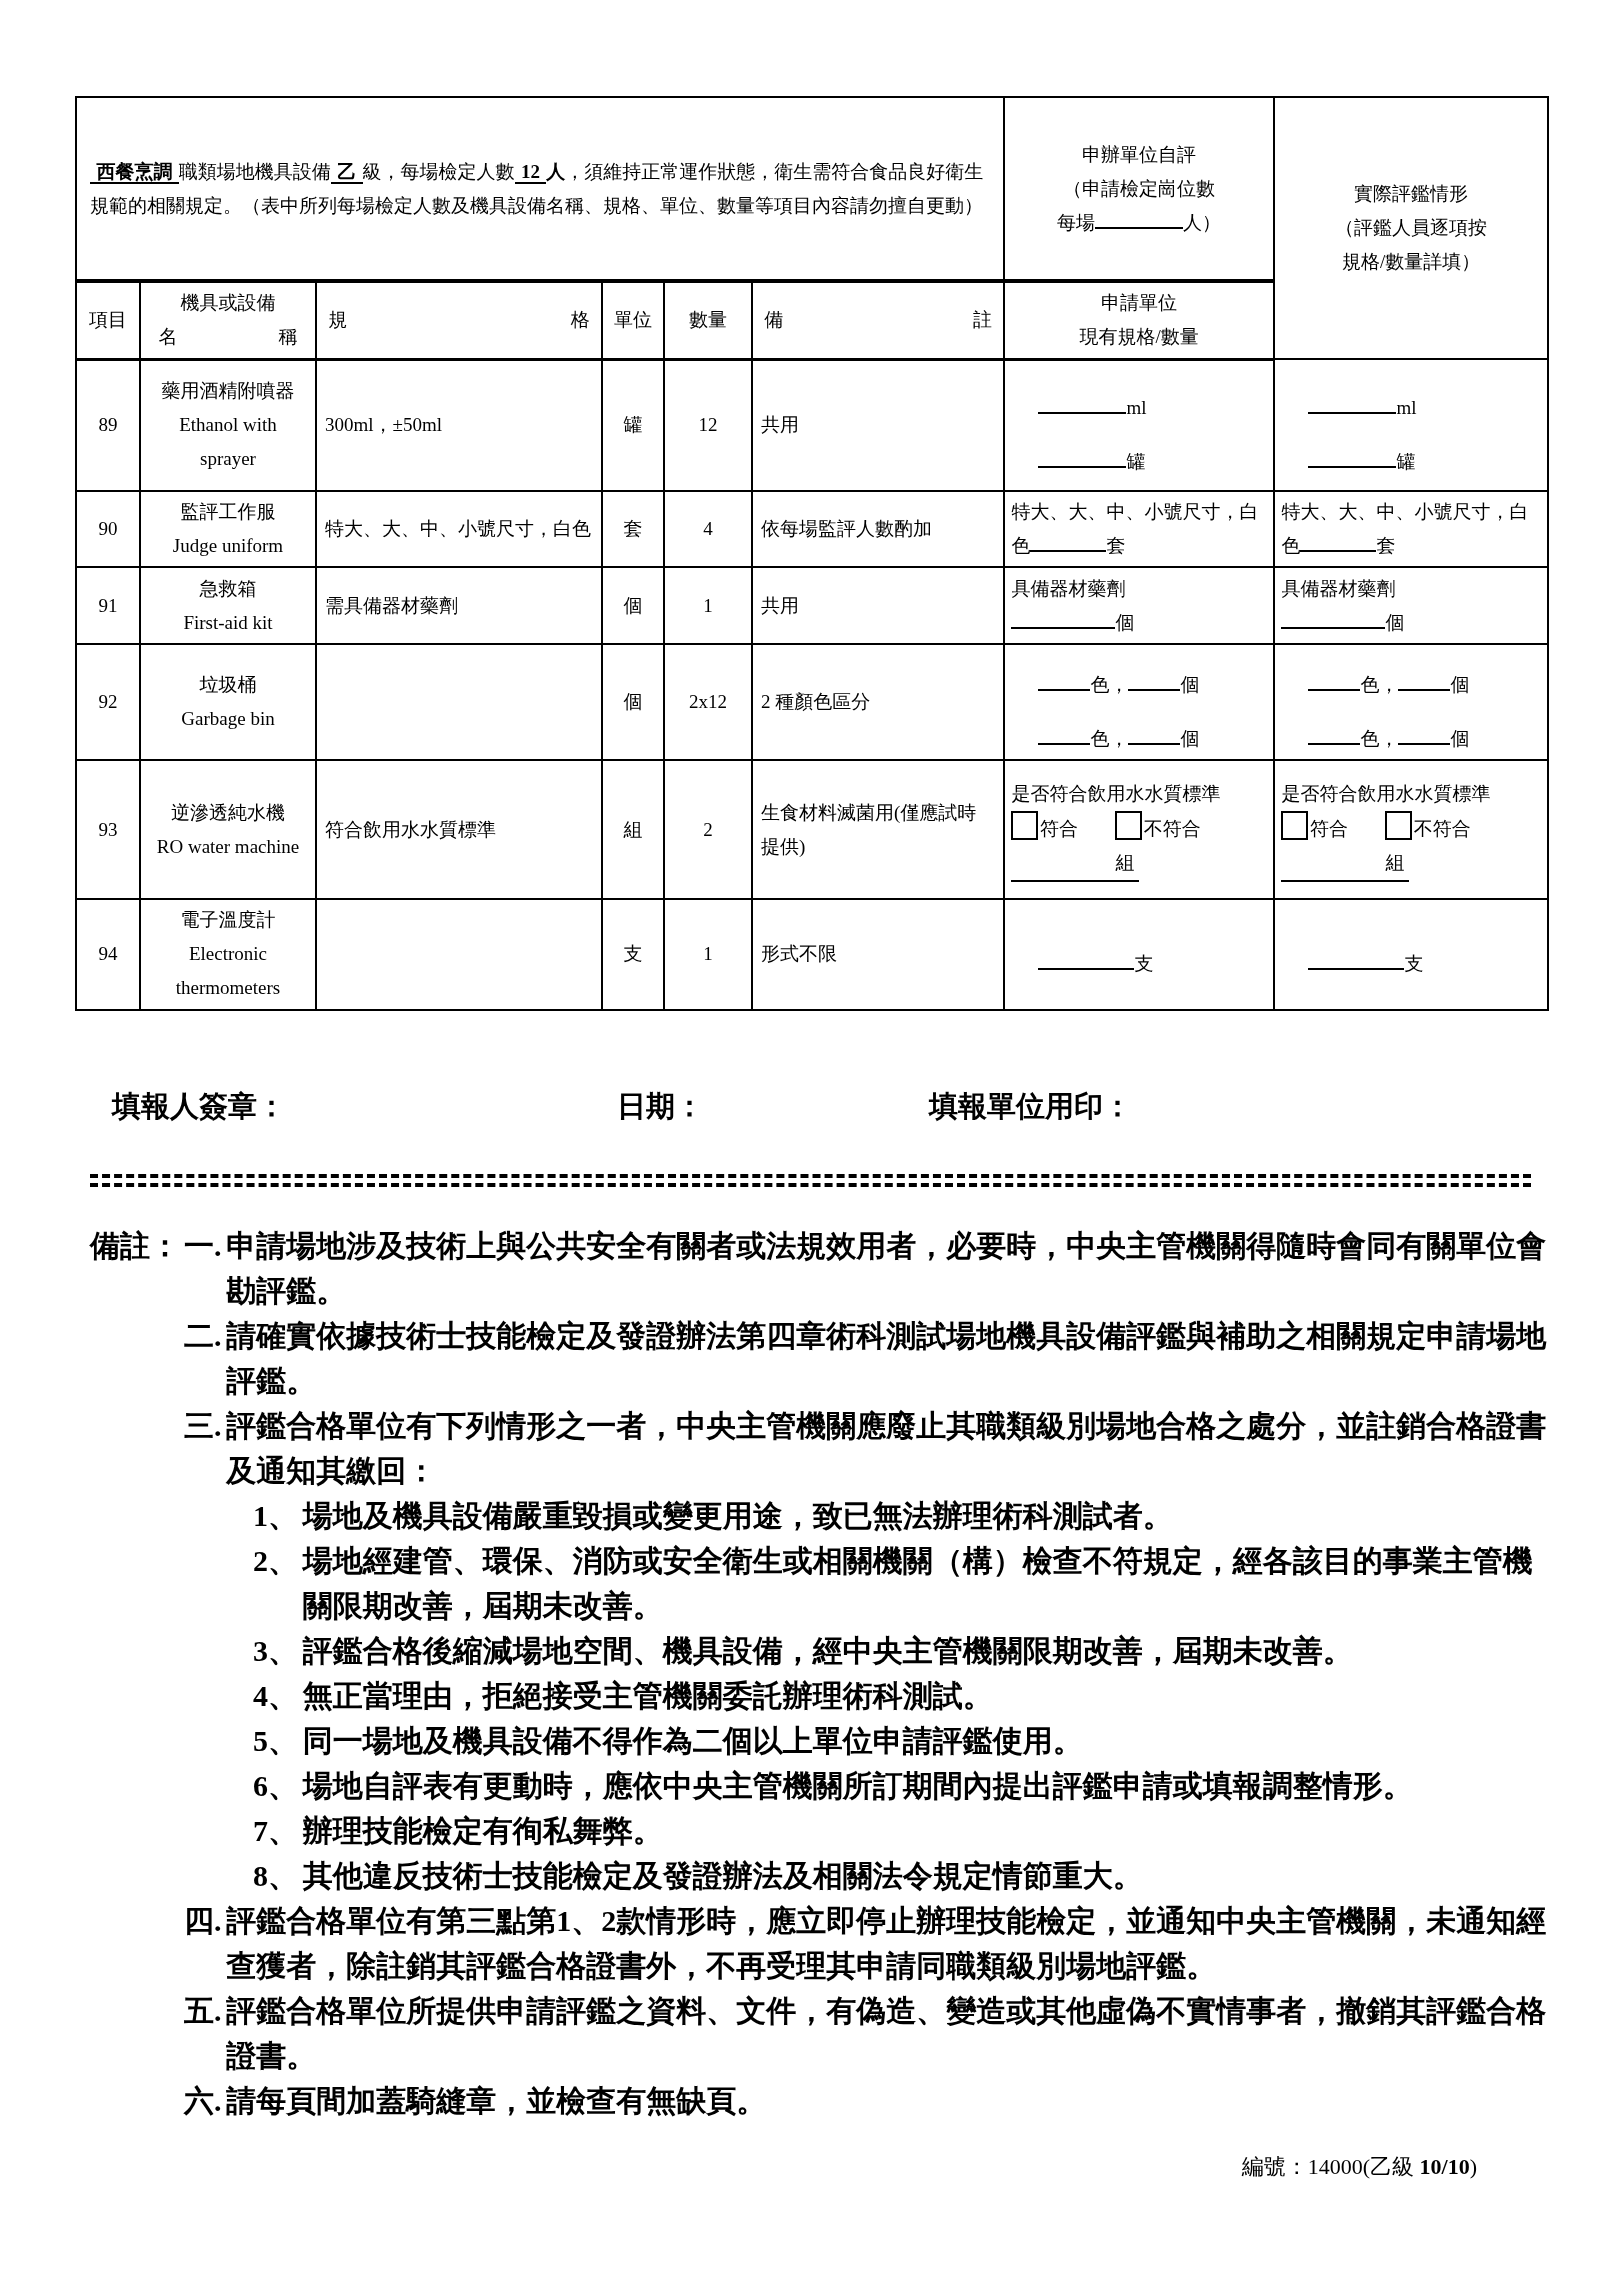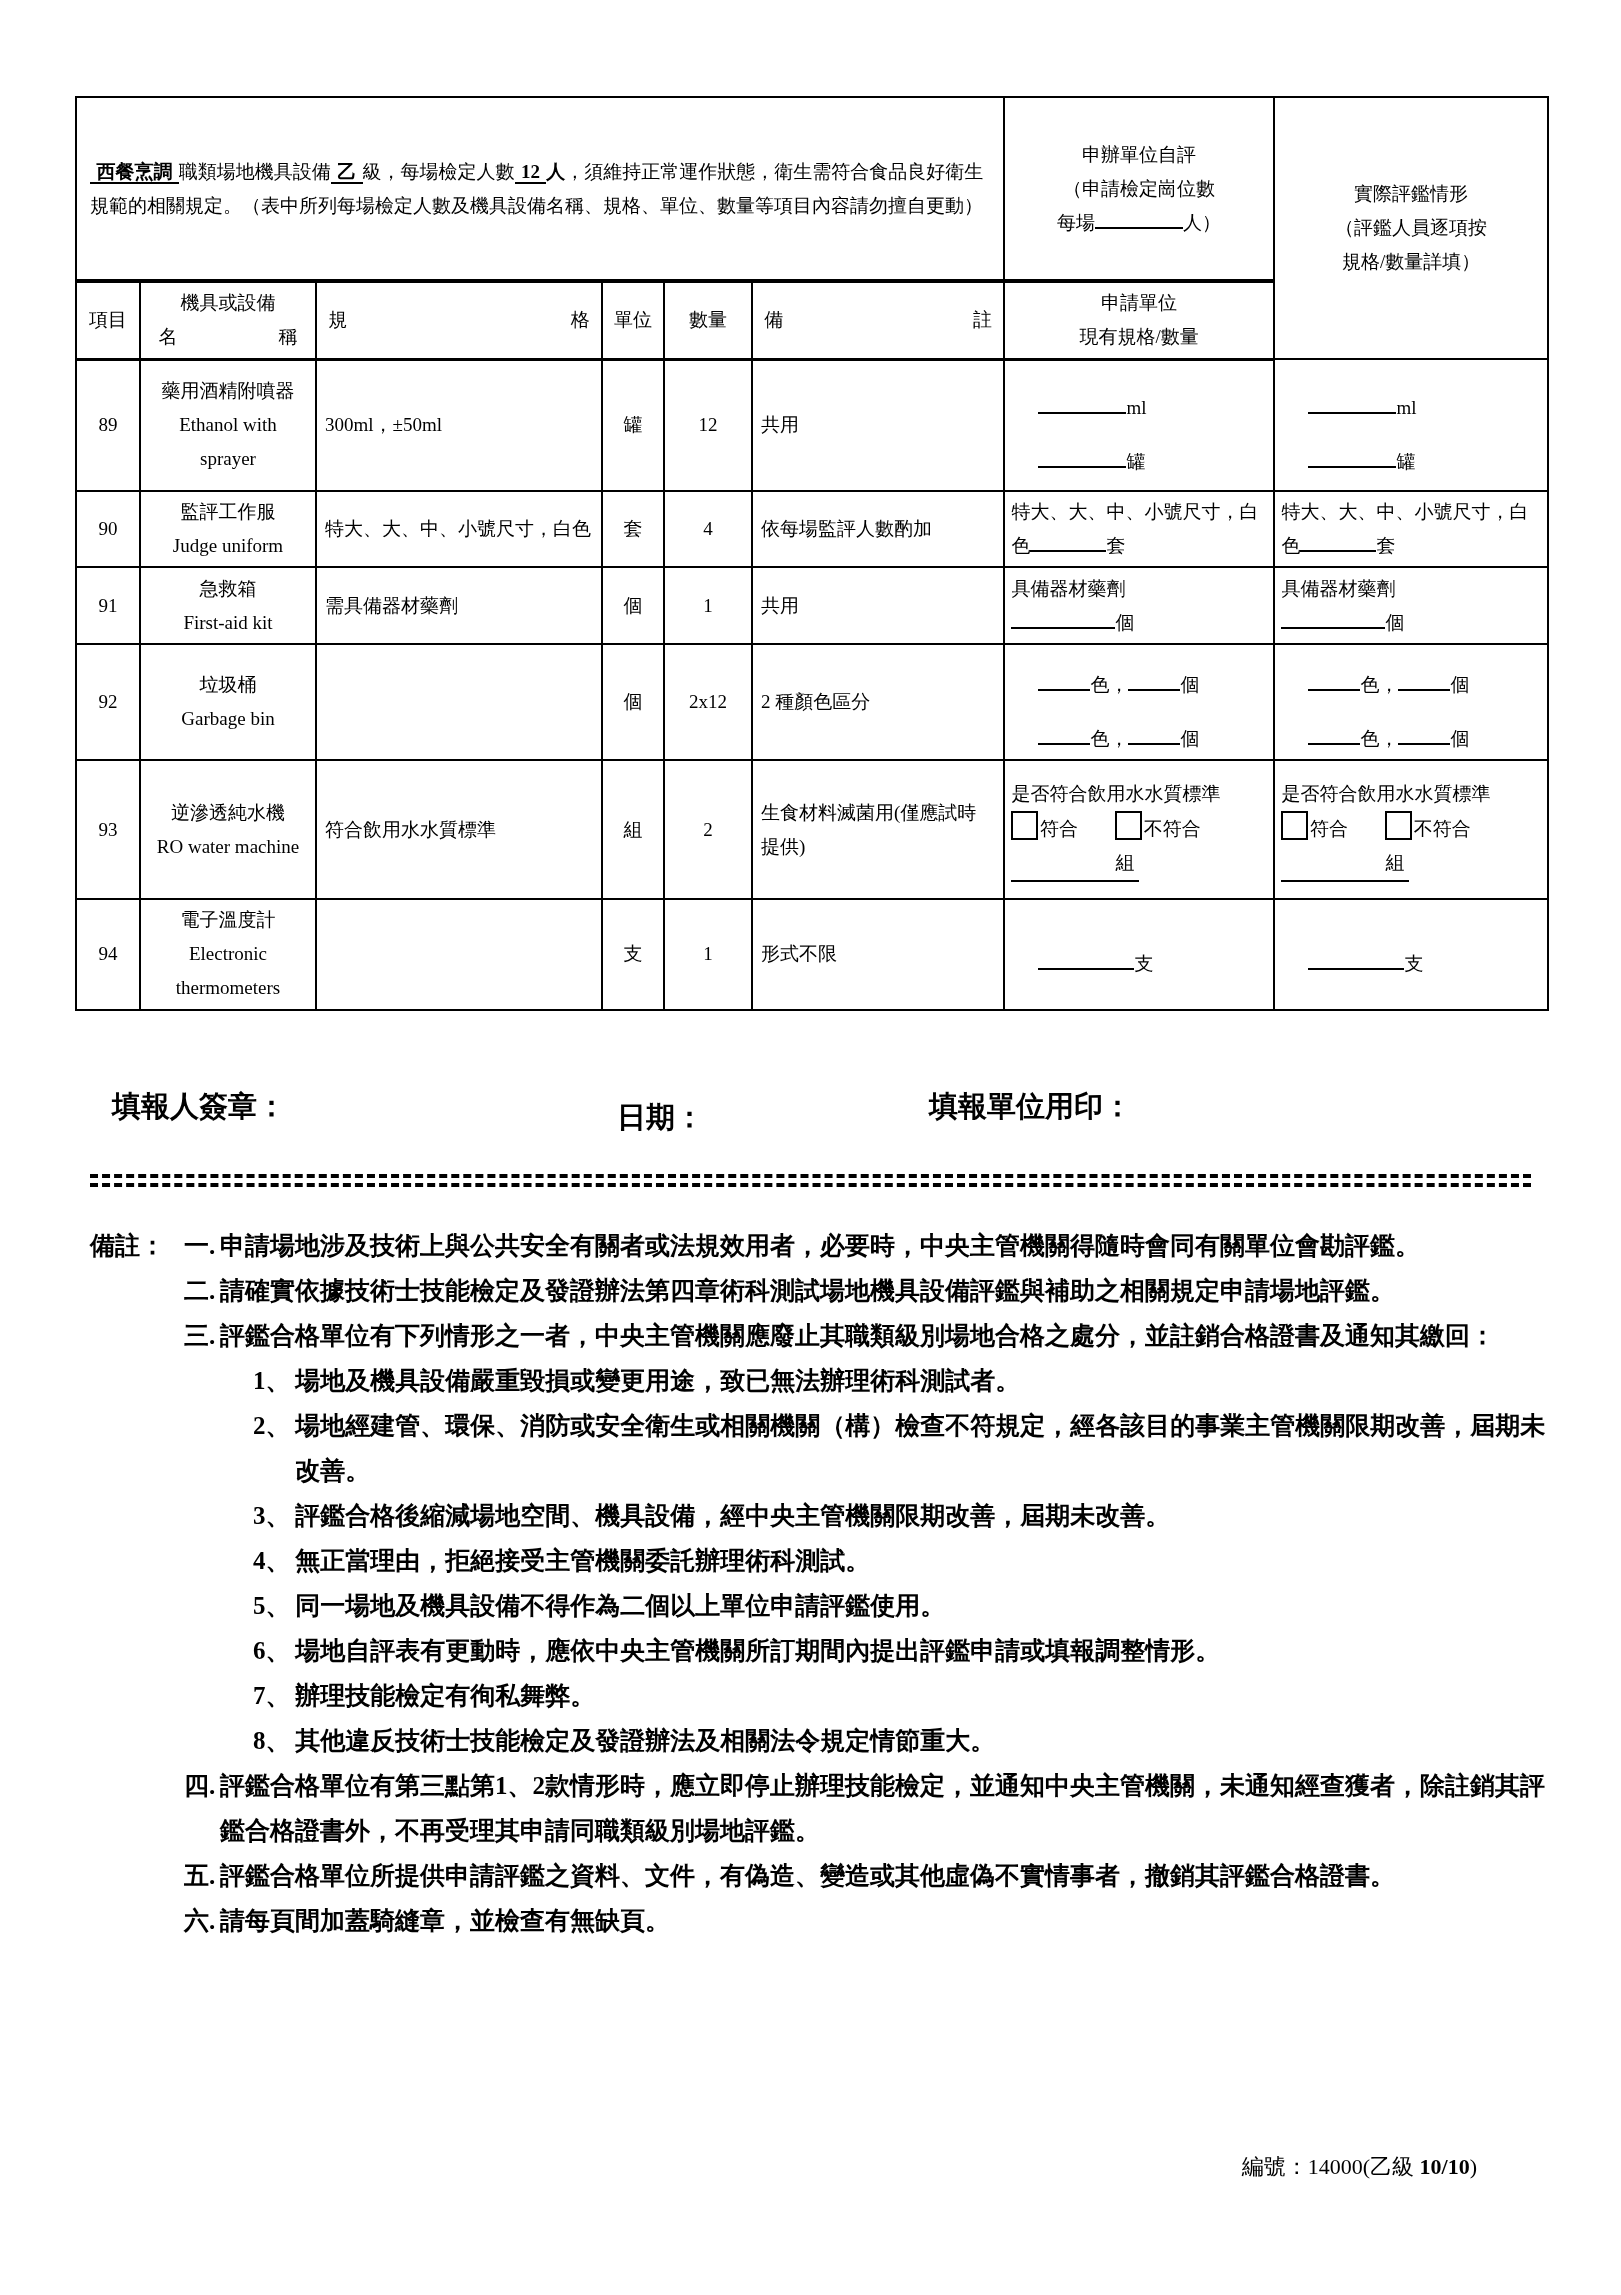--- a/index.html
+++ b/index.html
@@ -36,29 +36,29 @@
   .blank { display:inline-block; border-bottom:2.4px solid #000; height:1.05em; vertical-align:baseline; }
   .w65 { width:52px; } .w95 { width:76px; }
   .w110 { width:88px; } .w120 { width:96px; } .w130 { width:104px; }
   .cb { display:inline-block; width:27px; height:29px; border:2.4px solid #000;
         vertical-align:-4.8px; margin-right:1.6px; }
   .cbgap { display:inline-block; width:37px; }
   .ulgroup { display:inline-block; border-bottom:2.4px solid #000; padding-left:104px; padding-right:4.8px; }
 
   
   .sig { position:absolute; top:1087px; font-size:29px; font-weight:bold; }
-  .sig-signer { left:92px;margin-left:20px; } .sig-date { left:617px;margin-top:11px; } .sig-seal { left:929px; }
+  .sig-signer { left:92px;margin-left:20px; } .sig-date { left:617px; } .sig-seal { left:929px; }
 
   
   .sep { position:absolute; left:90px; top:1174px; width:1441px; height:13px;
     border-top:4px dashed #000; border-bottom:4px dashed #000; }
 
   
   .notes { position:absolute; left:90px; top:1223px; width:1459px;
-    font-size:25px; font-weight:bold; line-height:45px; }
+    font-size:30px; font-weight:bold; line-height:45px; }
   .notes-flex { display:flex; align-items:flex-start; }
   .note-label { flex:0 0 94px; white-space:nowrap; }
   .note-body { flex:1; }
   .note-item { display:flex; }
   .nm { flex:0 0 auto; white-space:nowrap; padding-right:4.8px; }
   .nt { flex:1; }
   .subitems { padding-left:69px; }
 
   
   .footer { position:absolute; top:2152px; left:0; width:1477px;

